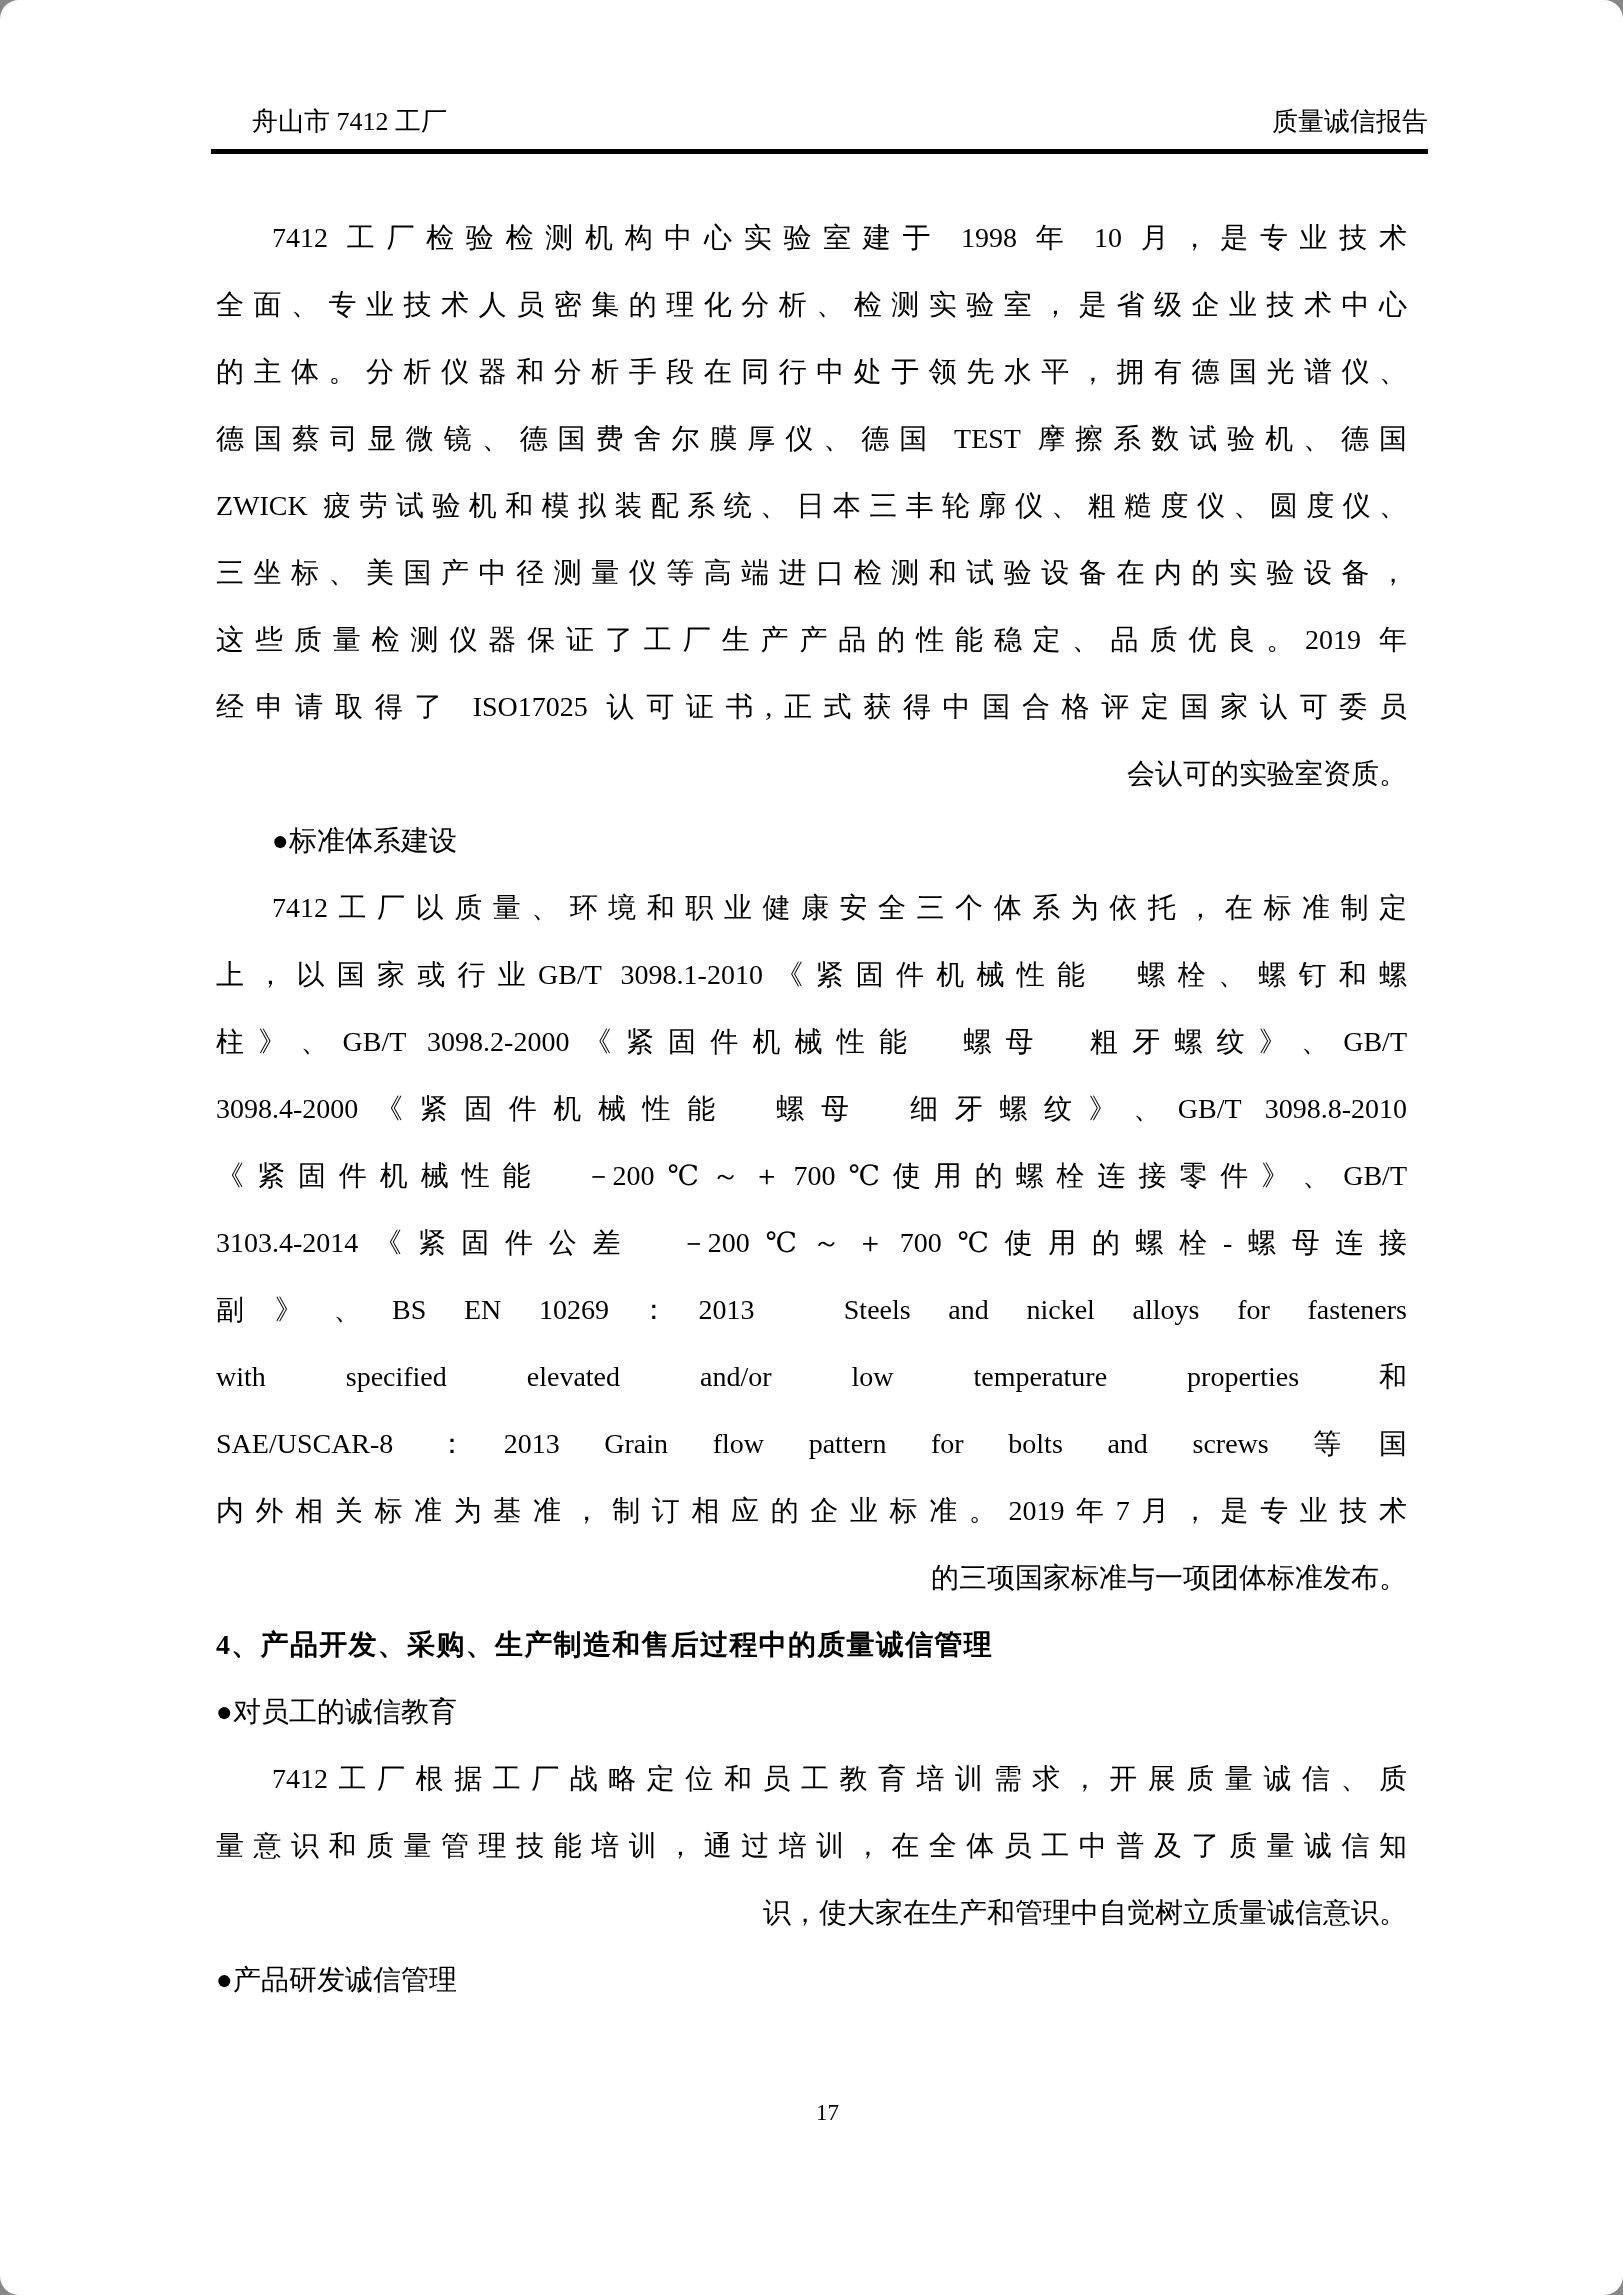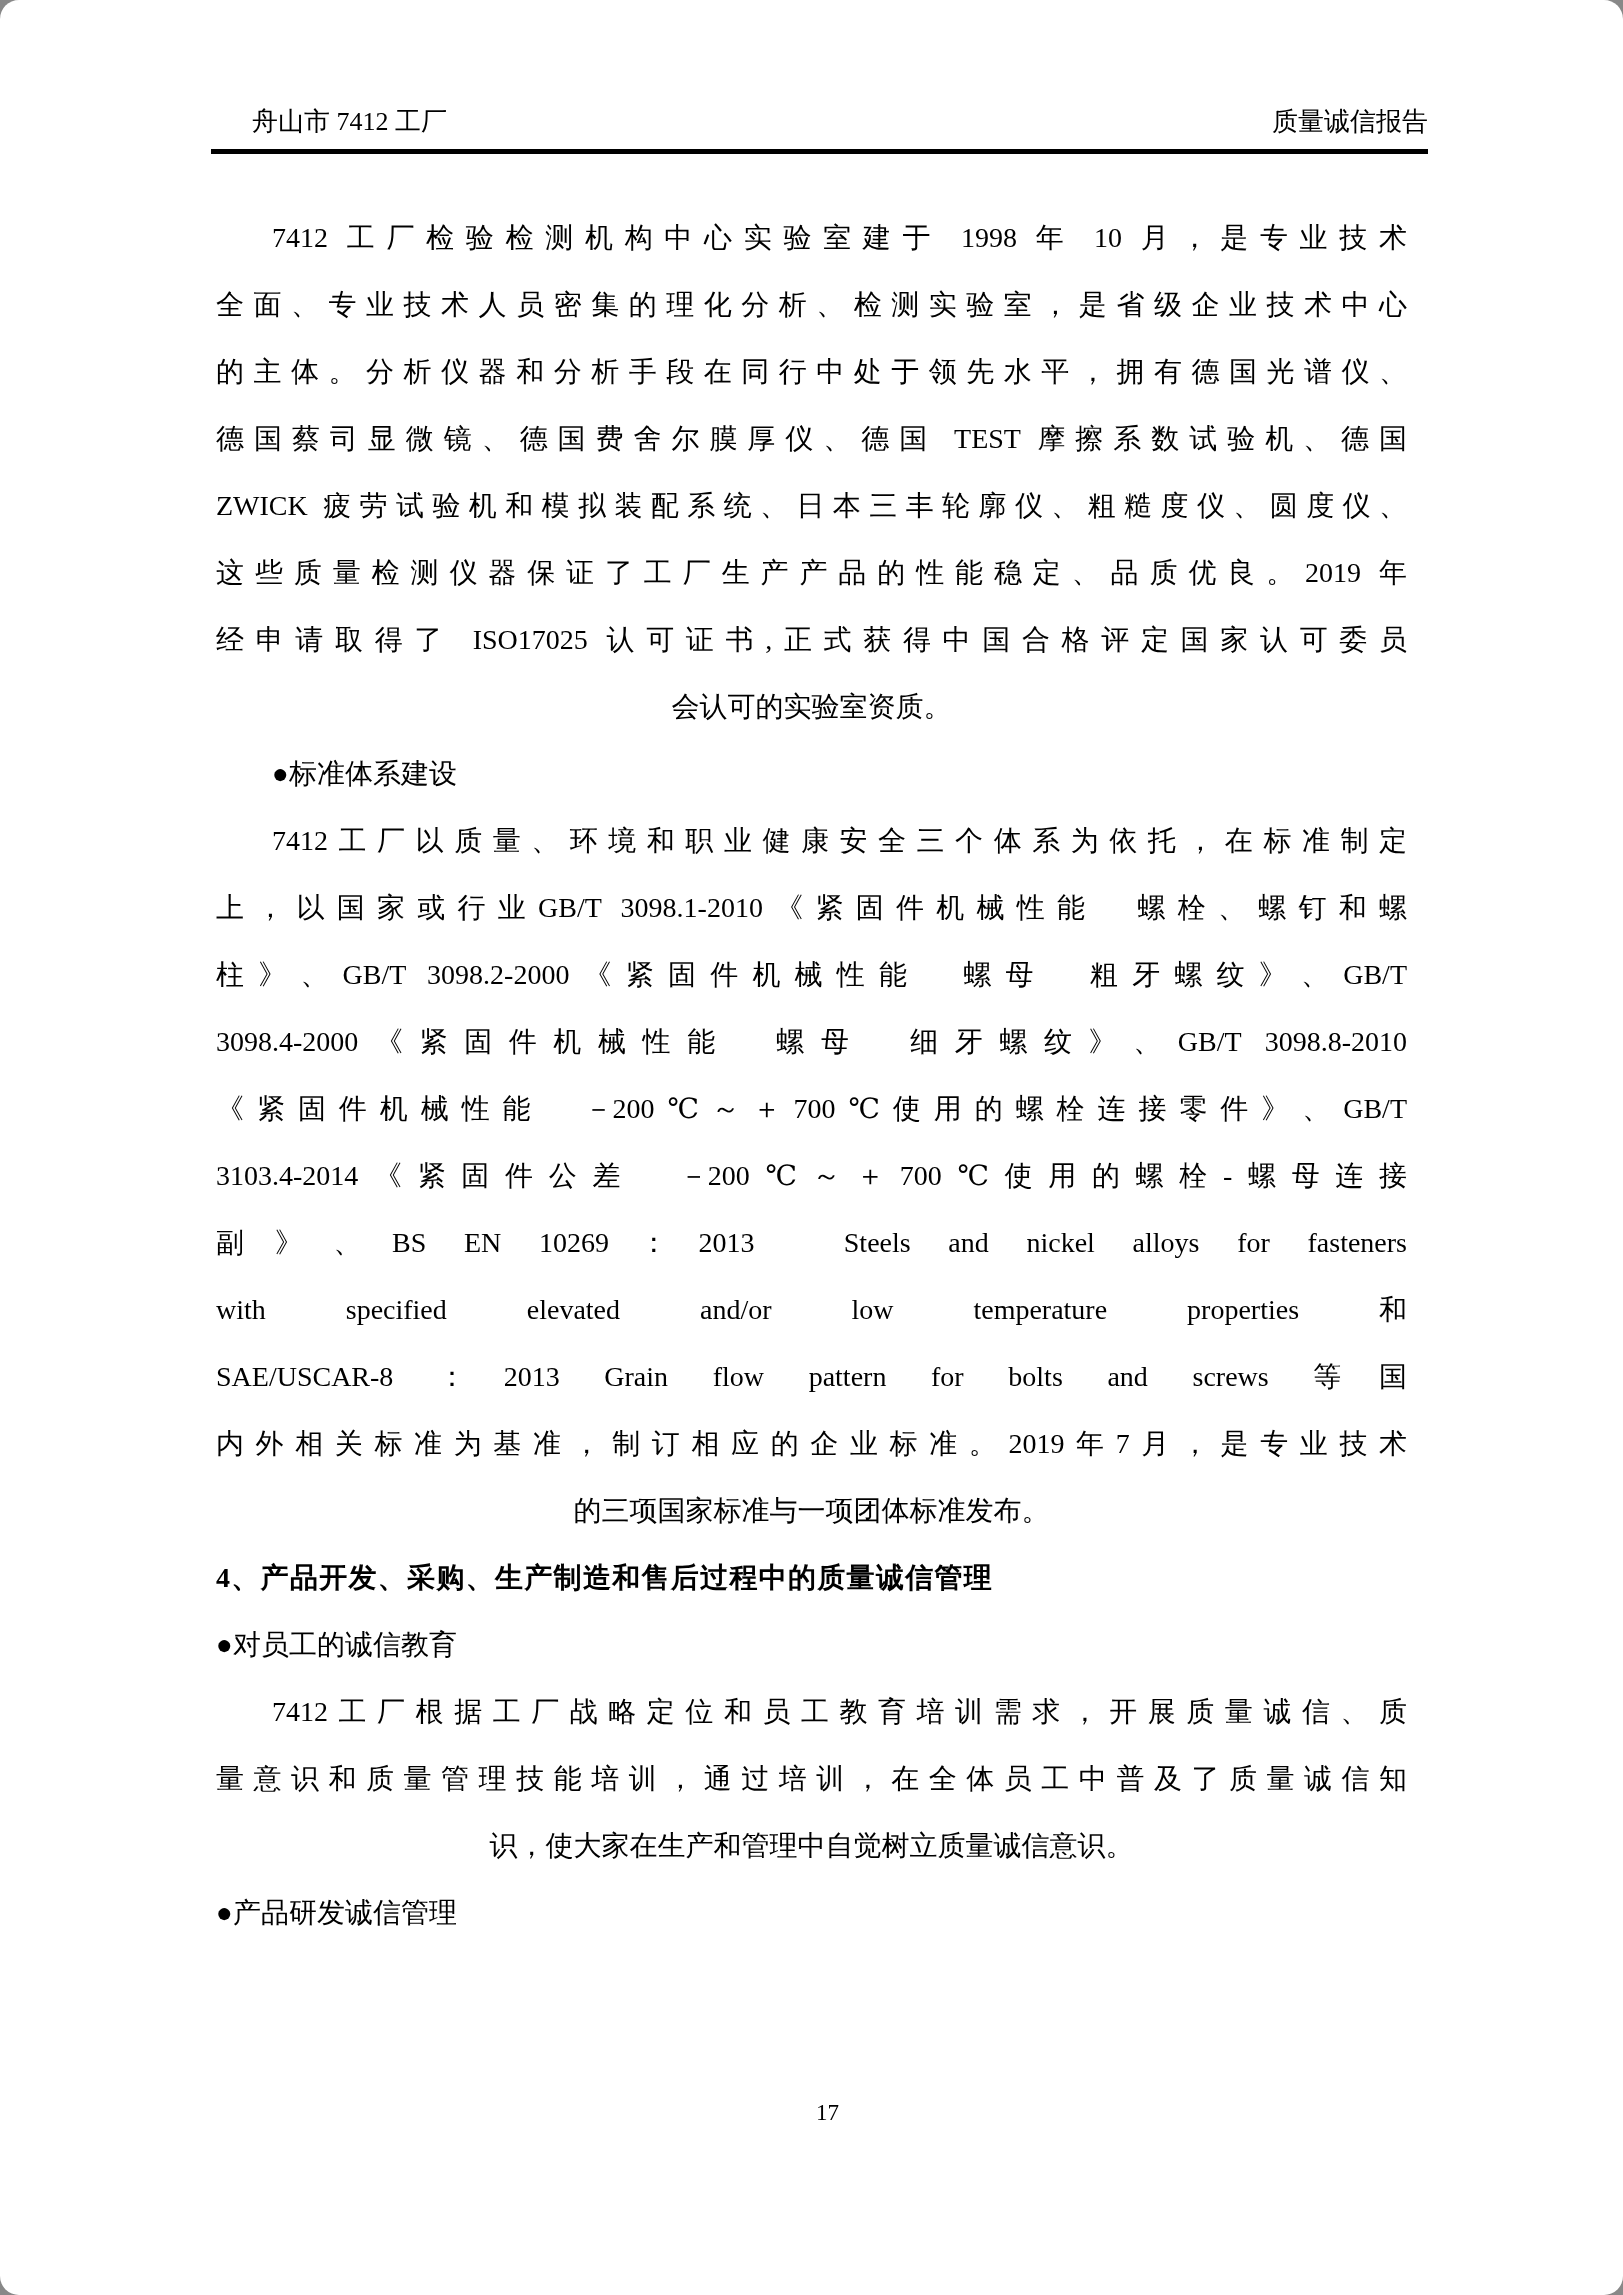--- a/index.html
+++ b/index.html
@@ -50,21 +50,21 @@
     white-space: nowrap;
     overflow: visible;
   }
   .line.p-first,
   .line.p-mid {
     white-space: normal;
     text-align: justify;
     text-align-last: justify;
   }
   .line.p-first { text-indent: 2em; }
-  .line.p-end { text-align: center; }
+  .line.p-end { text-align: right; }
   .line.bullet-indent { text-indent: 2em; }
   .line.bullet { text-indent: 0; }
   .line.heading {
     font-weight: bold;
     letter-spacing: 1.3px;
   }
   .page-footer {
     position: absolute;
     left: 16px;
     top: 2093px;
@@ -85,20 +85,21 @@
   </header>
 
   <div class="header-rule"></div>
 
   <main class="doc-body">
       <div class="line p-first">7412 工厂检验检测机构中心实验室建于 1998 年 10 月，是专业技术</div>
       <div class="line p-mid">全面、专业技术人员密集的理化分析、检测实验室，是省级企业技术中心</div>
       <div class="line p-mid">的主体。分析仪器和分析手段在同行中处于领先水平，拥有德国光谱仪、</div>
       <div class="line p-mid">德国蔡司显微镜、德国费舍尔膜厚仪、德国 TEST 摩擦系数试验机、德国</div>
       <div class="line p-mid">ZWICK 疲劳试验机和模拟装配系统、日本三丰轮廓仪、粗糙度仪、圆度仪、</div>
+      <div class="line p-mid">三坐标、美国产中径测量仪等高端进口检测和试验设备在内的实验设备，</div>
       <div class="line p-mid">这些质量检测仪器保证了工厂生产产品的性能稳定、品质优良。2019 年</div>
       <div class="line p-mid">经申请取得了 ISO17025 认可证书,正式获得中国合格评定国家认可委员</div>
       <div class="line p-end">会认可的实验室资质。</div>
       <div class="line bullet-indent">●标准体系建设</div>
       <div class="line p-first">7412工厂以质量、环境和职业健康安全三个体系为依托，在标准制定</div>
       <div class="line p-mid">上，以国家或行业GB/T 3098.1-2010《紧固件机械性能　螺栓、螺钉和螺</div>
       <div class="line p-mid">柱》、GB/T 3098.2-2000《紧固件机械性能　螺母　粗牙螺纹》、GB/T</div>
       <div class="line p-mid">3098.4-2000《紧固件机械性能　螺母　细牙螺纹》、GB/T 3098.8-2010</div>
       <div class="line p-mid">《紧固件机械性能　－200℃～＋700℃使用的螺栓连接零件》、GB/T</div>
       <div class="line p-mid">3103.4-2014《紧固件公差　－200℃～＋700℃使用的螺栓-螺母连接</div>

